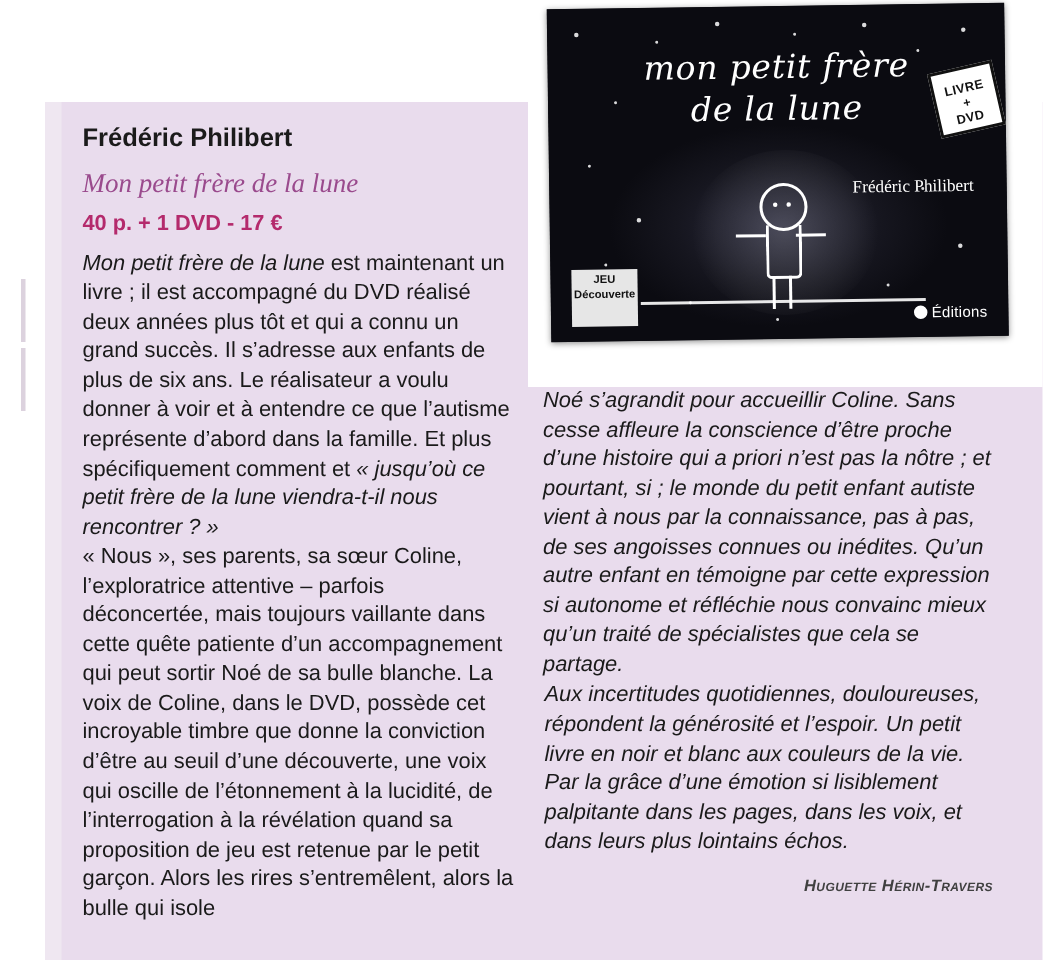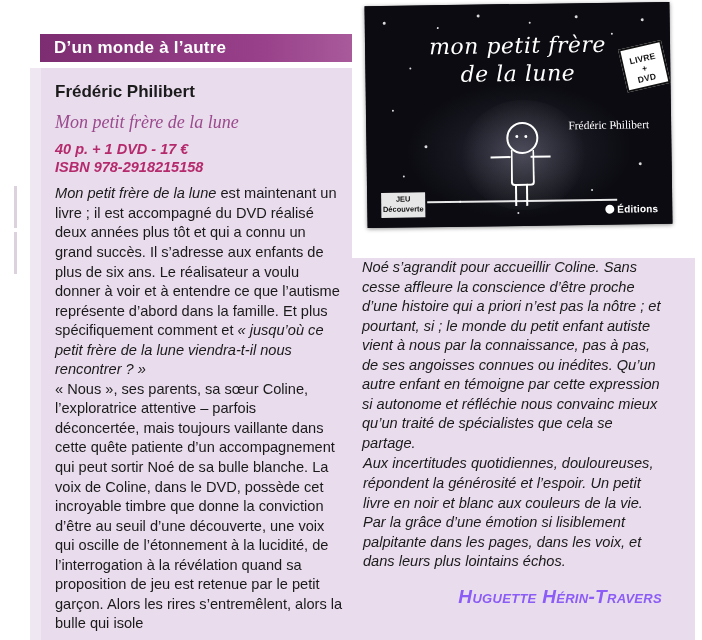--- a/index.html
+++ b/index.html
@@ -103,21 +103,21 @@
     font-family: "Liberation Serif", serif;
     font-weight: normal;
   }
   .meta {
     font-size: 14.5px;
     color: #b42a6c;
     font-weight: bold;
     line-height: 1.22;
     margin: 0 0 8px 0;
   }
-  .meta div { white-space: nowrap; font-style: italic; }
+  .meta div { white-space: nowrap; }
 
   .bodytext {
     font-size: 14.6px;
     line-height: 1.34;
     color: #1a1a1a;
     text-align: left;
   }
   .bodytext p { margin: 0 0 0 0; }
   .it { font-style: italic; }
 
@@ -128,23 +128,23 @@
     top: 258px;
     width: 300px;
     font-size: 14.6px;
     line-height: 1.34;
     color: #1a1a1a;
     font-style: italic;
   }
   .signature {
     margin-top: 12px;
     text-align: right;
-    font-size: 19px;
-    font-weight: bold;
-    color: #8b5cf6;
+    font-size: 11px;
+    font-weight: bold;
+    color: #404040;
     font-variant: small-caps;
     letter-spacing: 0.3px;
   }
 
   
   .cover {
     position: absolute;
     left: 366px;
     top: 4px;
     width: 305px;
@@ -263,37 +263,37 @@
     line-height: 1.15;
     padding-top: 8px;
     box-sizing: border-box;
     letter-spacing: 0.3px;
   }
   .cover-logo-left {
     position: absolute;
     left: 14px;
     bottom: 10px;
     width: 44px;
-    height: 25px;
+    height: 38px;
     background: #e6e6e6;
     color: #111;
     font-size: 7.5px;
     font-weight: bold;
     text-align: center;
     line-height: 10px;
     padding-top: 2px;
     box-sizing: border-box;
   }
   .cover-logo-right {
     position: absolute;
     right: 14px;
     bottom: 10px;
     color: #ffffff;
     font-size: 10px;
-    font-weight: bold;
+    font-weight: normal;
     letter-spacing: 0.2px;
   }
   .cover-logo-right .dot {
     display: inline-block;
     width: 9px; height: 9px;
     border-radius: 50%;
     background: #ffffff;
     margin-right: 3px;
     vertical-align: -1px;
   }
@@ -303,23 +303,20 @@
 
 <div id="page">
 
   <div class="lavender"></div>
   <div class="lavender-left-edge"></div>
   <div class="white-top-right"></div>
 
   <div class="margin-tick" style="top:186px;"></div>
   <div class="margin-tick" style="top:232px;"></div>
 
-  <div class="header-bar">
-    <span class="header-bar-title">D’un monde à l’autre</span>
-  </div>
 
   <div class="cover">
     <div class="cover-inner">
       <div class="moon-glow"></div>
 
       <span class="star" style="left:18px;top:16px;width:3px;height:3px;"></span>
       <span class="star" style="left:44px;top:62px;width:2px;height:2px;"></span>
       <span class="star" style="left:72px;top:22px;width:2px;height:2px;"></span>
       <span class="star" style="left:112px;top:10px;width:3px;height:3px;"></span>
       <span class="star" style="left:164px;top:18px;width:2px;height:2px;"></span>
@@ -372,21 +369,20 @@
         <span class="dot"></span><span>Éditions</span>
       </div>
     </div>
   </div>
 
   <div class="col-left">
     <div class="author">Frédéric Philibert</div>
     <div class="booktitle">Mon petit frère de la lune</div>
     <div class="meta">
       <div>40 p. + 1 DVD - 17 €</div>
-      <div>ISBN 978-2918215158</div>
     </div>
     <div class="bodytext">
       <p><span class="it">Mon petit frère de la lune</span><span> est maintenant un livre ; il est accompagné du DVD réalisé deux années plus tôt et qui a connu un grand succès. Il s’adresse aux enfants de plus de six ans. Le réalisateur a voulu donner à voir et à entendre ce que l’autisme représente d’abord dans la famille. Et plus spécifiquement comment et </span><span class="it">« jusqu’où ce petit frère de la lune viendra-t-il nous rencontrer ? »</span></p>
       <p>« Nous », ses parents, sa sœur Coline, l’exploratrice attentive – parfois déconcertée, mais toujours vaillante dans cette quête patiente d’un accompagnement qui peut sortir Noé de sa bulle blanche. La voix de Coline, dans le DVD, possède cet incroyable timbre que donne la conviction d’être au seuil d’une découverte, une voix qui oscille de l’étonnement à la lucidité, de l’interrogation à la révélation quand sa proposition de jeu est retenue par le petit garçon. Alors les rires s’entremêlent, alors la bulle qui isole</p>
     </div>
   </div>
 
   <div class="col-right">
     <p style="margin:0;">Noé s’agrandit pour accueillir Coline. Sans cesse affleure la conscience d’être proche d’une histoire qui a priori n’est pas la nôtre ; et pourtant, si ; le monde du petit enfant autiste vient à nous par la connaissance, pas à pas, de ses angoisses connues ou inédites. Qu’un autre enfant en témoigne par cette expression si autonome et réfléchie nous convainc mieux qu’un traité de spécialistes que cela se partage.</p>
     <p style="margin:1px;">Aux incertitudes quotidiennes, douloureuses, répondent la générosité et l’espoir. Un petit livre en noir et blanc aux couleurs de la vie. Par la grâce d’une émotion si lisiblement palpitante dans les pages, dans les voix, et dans leurs plus lointains échos.</p>

